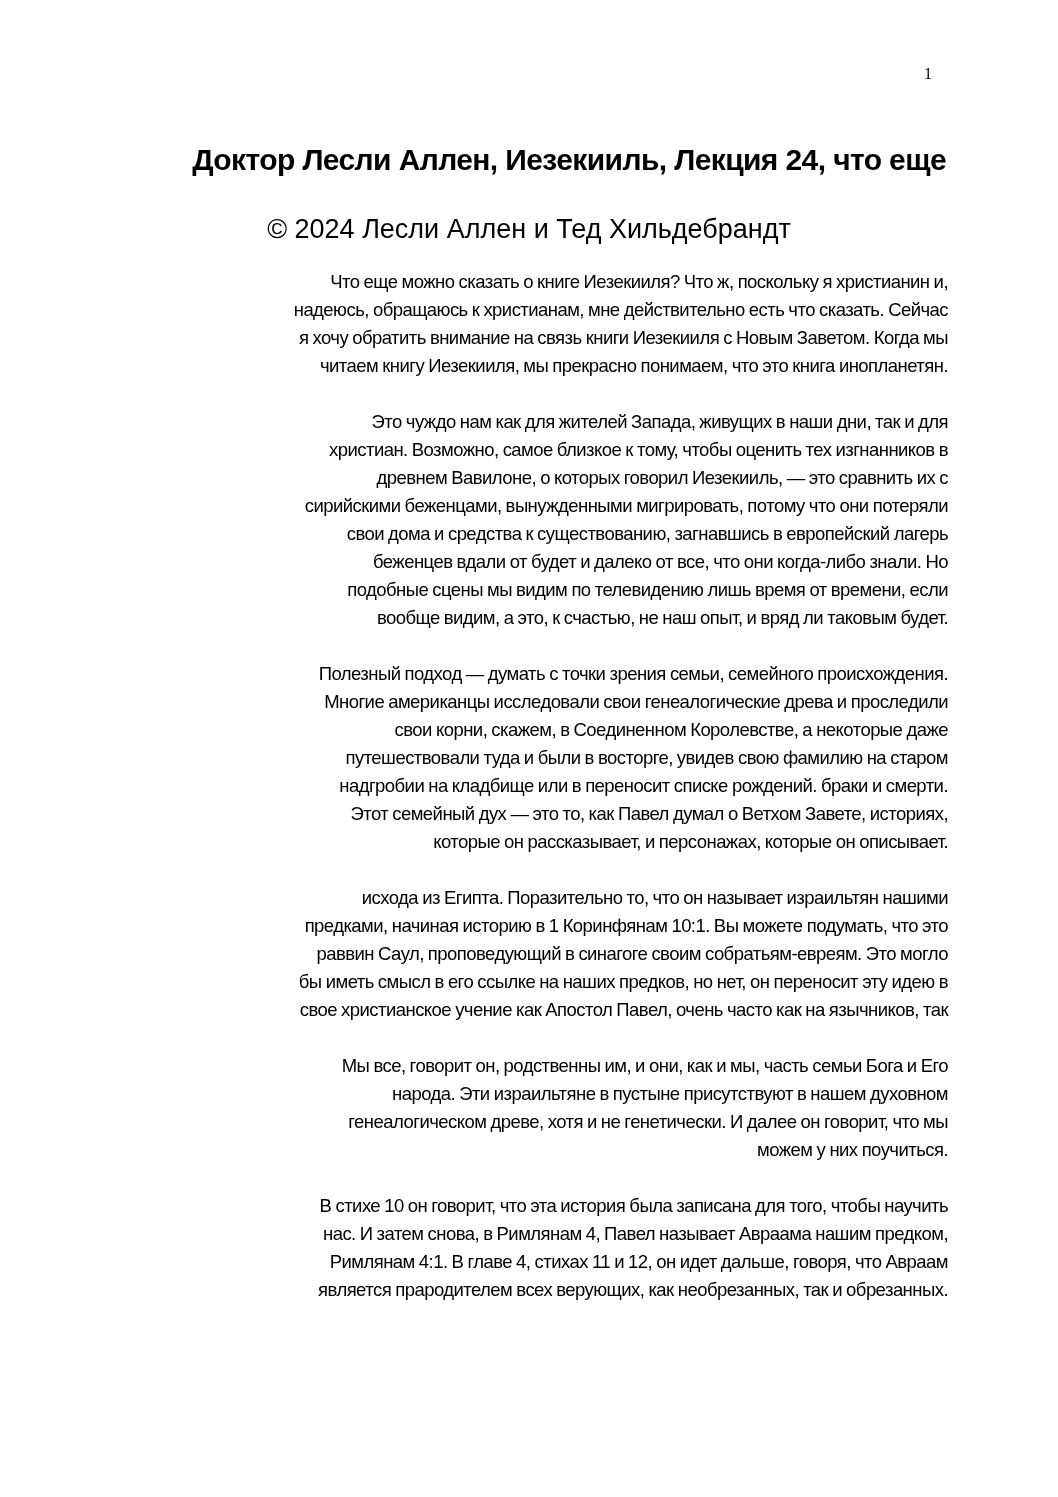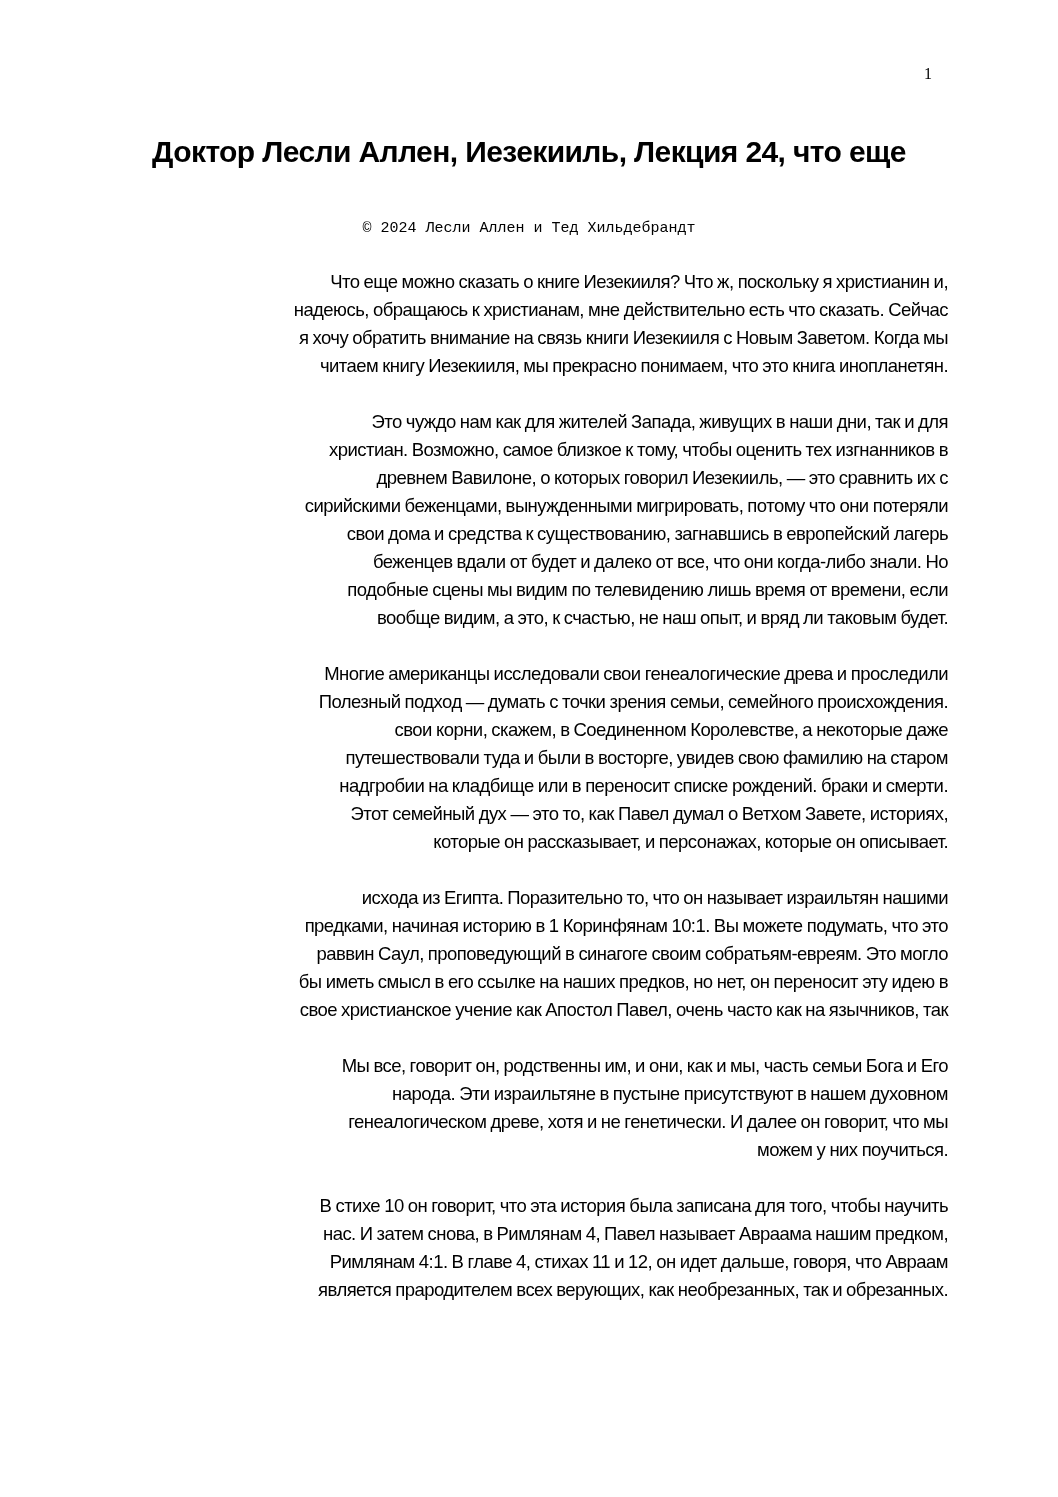--- a/index.html
+++ b/index.html
@@ -20,36 +20,36 @@
       right: 126px;
       font-family: "Liberation Serif", serif;
       font-size: 16px;
       line-height: 20px;
     }
     .title {
       position: absolute;
       top: 130px;
       left: 120px;
       width: 818px;
-      text-align: center;
+      text-align: right;
       font-family: "Liberation Sans", sans-serif;
       font-weight: bold;
       font-size: 30px;
       line-height: 44px;
       letter-spacing: -0.6px;
-      margin: 0;
+      margin: 8px;
     }
     .copyright {
       position: absolute;
       top: 216px;
       left: 120px;
       width: 818px;
       text-align: center;
-      font-family: Liberation Mono, monospace;
-      font-size: 15px;
+      font-family: Liberation Sans, sans-serif;
+      font-size: 27px;
       line-height: 26px;
     }
     .body-text {
       position: absolute;
       top: 268px;
       left: 128px;
       width: 820px;
       font-family: "Liberation Sans", sans-serif;
       font-size: 18.5px;
       letter-spacing: -0.55px;
@@ -86,22 +86,22 @@
       <span class="line">Это чуждо нам как для жителей Запада, живущих в наши дни, так и для</span>
       <span class="line">христиан. Возможно, самое близкое к тому, чтобы оценить тех изгнанников в</span>
       <span class="line">древнем Вавилоне, о которых говорил Иезекииль, — это сравнить их с</span>
       <span class="line">сирийскими беженцами, вынужденными мигрировать, потому что они потеряли</span>
       <span class="line">свои дома и средства к существованию, загнавшись в европейский лагерь</span>
       <span class="line">беженцев вдали от будет и далеко от все, что они когда-либо знали. Но</span>
       <span class="line">подобные сцены мы видим по телевидению лишь время от времени, если</span>
       <span class="line">вообще видим, а это, к счастью, не наш опыт, и вряд ли таковым будет.</span>
     </p>
     <p class="para">
+      <span class="line">Полезный подход — думать с точки зрения семьи, семейного происхождения.</span>
       <span class="line">Многие американцы исследовали свои генеалогические древа и проследили</span>
-      <span class="line">Полезный подход — думать с точки зрения семьи, семейного происхождения.</span>
       <span class="line">свои корни, скажем, в Соединенном Королевстве, а некоторые даже</span>
       <span class="line">путешествовали туда и были в восторге, увидев свою фамилию на старом</span>
       <span class="line">надгробии на кладбище или в переносит списке рождений. браки и смерти.</span>
       <span class="line">Этот семейный дух — это то, как Павел думал о Ветхом Завете, историях,</span>
       <span class="line">которые он рассказывает, и персонажах, которые он описывает.</span>
     </p>
     <p class="para">
       <span class="line">исхода из Египта. Поразительно то, что он называет израильтян нашими</span>
       <span class="line">предками, начиная историю в 1 Коринфянам 10:1. Вы можете подумать, что это</span>
       <span class="line">раввин Саул, проповедующий в синагоге своим собратьям-евреям. Это могло</span>

